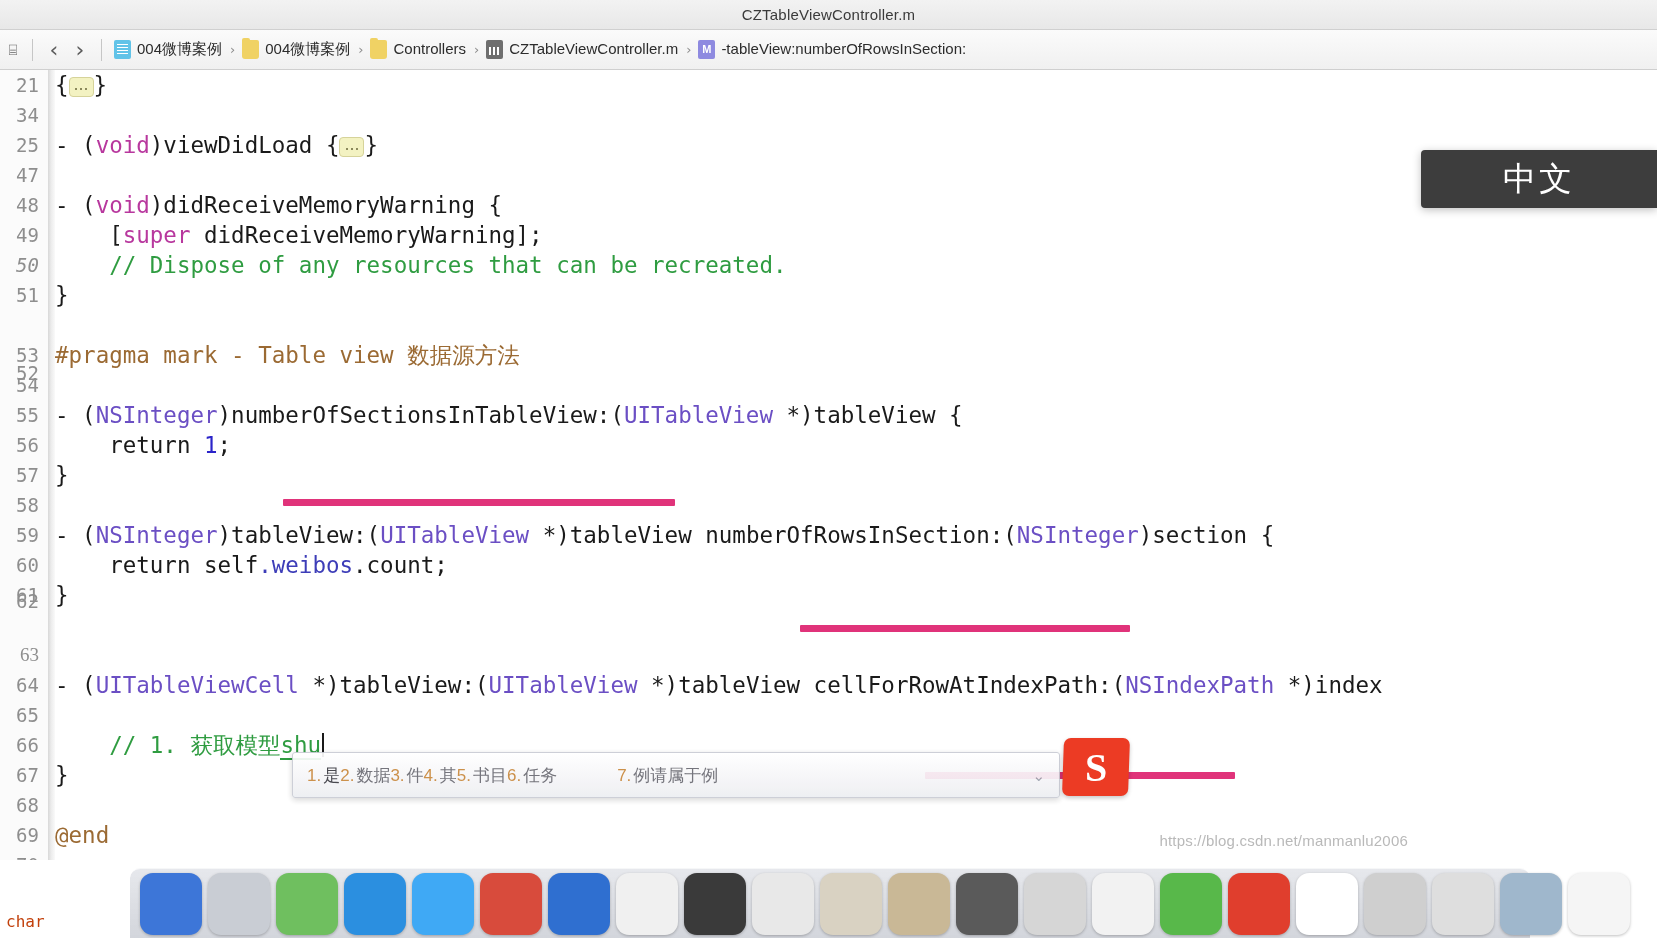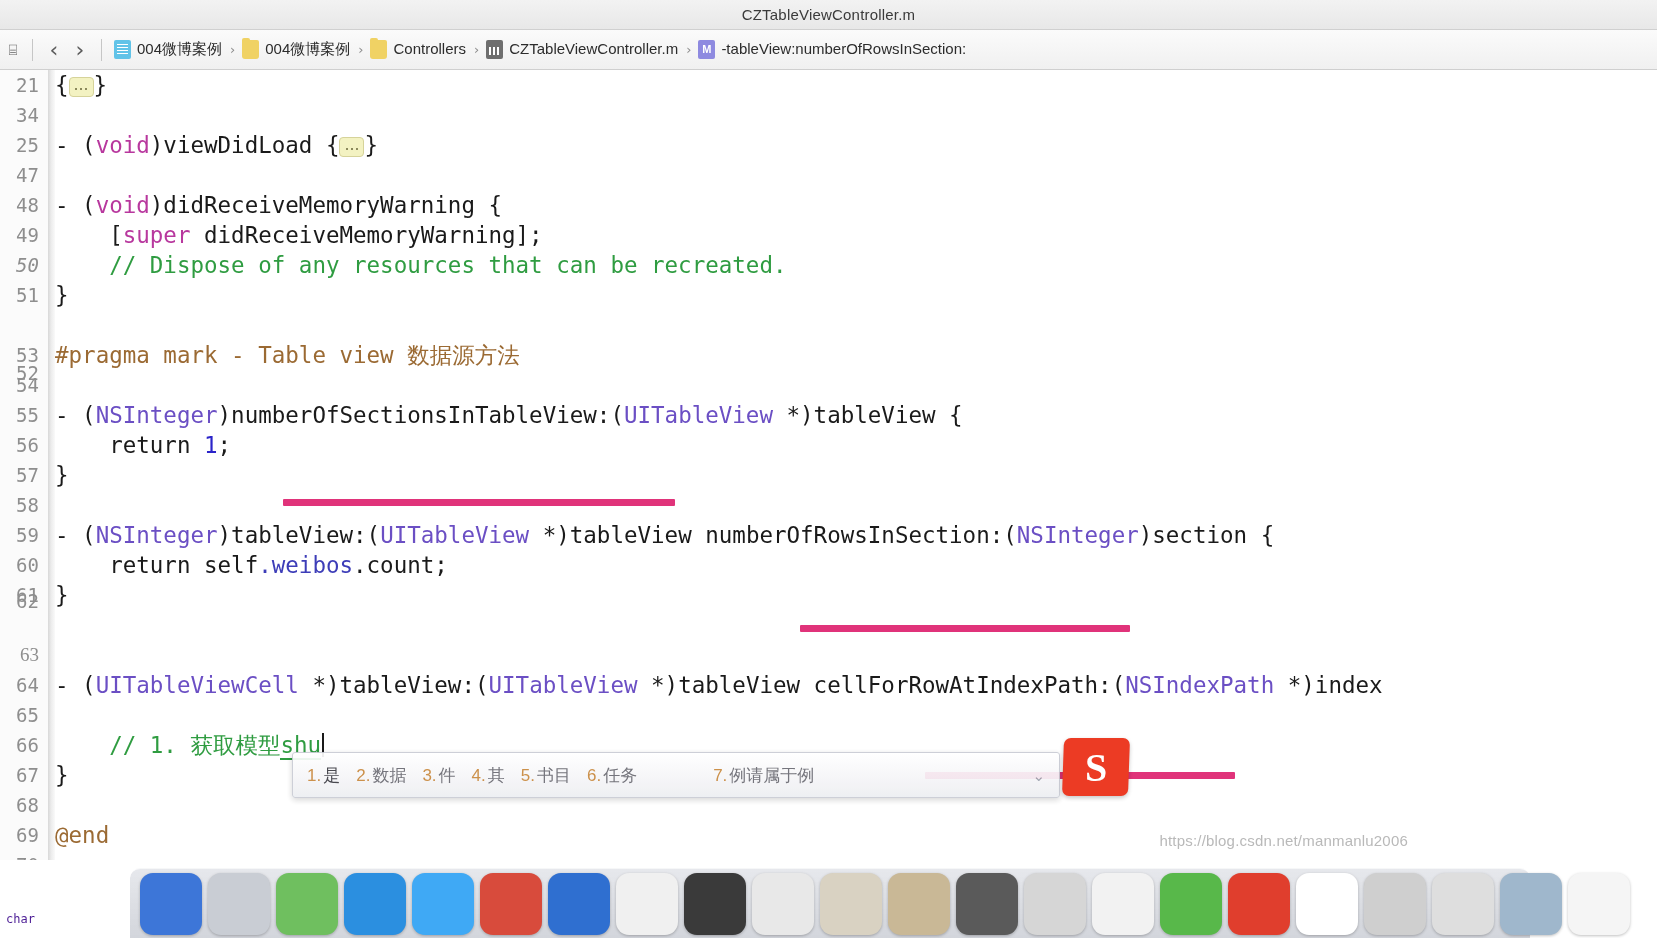--- a/index.html
+++ b/index.html
@@ -144,21 +144,21 @@
     position:absolute; left:292px; top:752px; width:768px; height:46px;
     background: linear-gradient(to bottom, #ffffff 0%, #f6f6f8 55%, #eceef2 100%);
     border:1px solid #c9ccd4;
     border-radius:3px;
     box-shadow: 0 2px 6px rgba(0,0,0,.18);
     display:flex; align-items:center;
     filter: blur(0.7px);
     opacity:.92;
   }
   .ime-cands {
-    display:flex; align-items:center; gap:16px;
+    display:flex; align-items:center; gap:0;
     padding-left:14px; font-size:17px; color:#6a6a72;
     font-family:"Liberation Sans", sans-serif; white-space:nowrap;
   }
   .ime-cand .idx { color:#c8883c; margin-right:2px; }
   .ime-cand.first .txt { color:#3b3b42; }
   .ime-page {
     position:absolute; right:14px; top:14px; font-size:15px; color:#9aa0ab;
     font-family:"DejaVu Sans", sans-serif;
   }
 
@@ -202,21 +202,21 @@
     border-top:1px solid rgba(255,255,255,.8);
     border-radius:10px 10px 0 0;
     display:flex; align-items:flex-start; gap:6px; padding:4px 10px 0 10px;
     filter: blur(0.6px);
   }
   .dock-icon {
     width:62px; height:62px; border-radius:13px; flex:0 0 auto;
     box-shadow: 0 1px 3px rgba(0,0,0,.25);
   }
   .bs-left {
-    position:absolute; left:6px; top:52px; font-size:12px; color:#4c1d95;
+    position:absolute; left:6px; top:52px; font-size:16px; color:#c2410c;
     font-family:"DejaVu Sans Mono", monospace;
   }
   .watermark {
     position:absolute; right:8px; top:832px;
     font-size:15px; color:#b9b9b9; letter-spacing:.2px;
     font-family:"Liberation Sans", sans-serif;
   }
 
   .topline {
     position:absolute; left:0; top:70px; width:1657px; height:1px; background:#e2e2e2;
@@ -299,20 +299,23 @@
         <div class="lnrow" style="top: 750px;">69</div>
         <div class="lnrow" style="top: 780px;">70</div>
       </div>
     <div class="gutter-edge"></div>
     <div class="codearea" id="codearea"><div class="cline" style="top: 0px;"><span class="t-plain">{</span><span class="fold">…</span><span class="t-plain">}</span></div><div class="cline" style="top: 30px;"></div><div class="cline" style="top: 60px;"><span class="t-plain">- (</span><span class="t-kw">void</span><span class="t-plain">)viewDidLoad {</span><span class="fold">…</span><span class="t-plain">}</span></div><div class="cline" style="top: 90px;"></div><div class="cline" style="top: 120px;"><span class="t-plain">- (</span><span class="t-kw">void</span><span class="t-plain">)didReceiveMemoryWarning {</span></div><div class="cline" style="top: 150px;"><span class="t-plain">    [</span><span class="t-kw">super</span><span class="t-plain"> didReceiveMemoryWarning];</span></div><div class="cline" style="top: 180px;"><span class="t-comment">    // Dispose of any resources that can be recreated.</span></div><div class="cline" style="top: 210px;"><span class="t-plain">}</span></div><div class="cline" style="top: 240px;"></div><div class="cline" style="top: 270px;"><span class="t-pragma">#pragma mark - Table view 数据源方法</span></div><div class="cline" style="top: 300px;"></div><div class="cline" style="top: 330px;"><span class="t-plain">- (</span><span class="t-type">NSInteger</span><span class="t-plain">)numberOfSectionsInTableView:(</span><span class="t-type">UITableView</span><span class="t-plain"> *)tableView {</span></div><div class="cline" style="top: 360px;"><span class="t-plain">    return </span><span class="t-num">1</span><span class="t-plain">;</span></div><div class="cline" style="top: 390px;"><span class="t-plain">}</span></div><div class="cline" style="top: 420px;"></div><div class="cline" style="top: 450px;"><span class="t-plain">- (</span><span class="t-type">NSInteger</span><span class="t-plain">)tableView:(</span><span class="t-type">UITableView</span><span class="t-plain"> *)tableView numberOfRowsInSection:(</span><span class="t-type">NSInteger</span><span class="t-plain">)section {</span></div><div class="cline" style="top: 480px;"><span class="t-plain">    return self</span><span class="t-prop">.weibos</span><span class="t-plain">.count;</span></div><div class="cline" style="top: 510px;"><span class="t-plain">}</span></div><div class="cline" style="top: 540px;"></div><div class="cline" style="top: 570px;"></div><div class="cline" style="top: 600px;"><span class="t-plain">- (</span><span class="t-type">UITableViewCell</span><span class="t-plain"> *)tableView:(</span><span class="t-type">UITableView</span><span class="t-plain"> *)tableView cellForRowAtIndexPath:(</span><span class="t-type">NSIndexPath</span><span class="t-plain"> *)index</span></div><div class="cline" style="top: 630px;"></div><div class="cline" style="top: 660px;"><span class="t-comment">    // 1. 获取模型</span><span class="ime-comp">shu</span><span class="caret"></span></div><div class="cline" style="top: 690px;"><span class="t-plain">}</span></div><div class="cline" style="top: 720px;"></div><div class="cline" style="top: 750px;"><span class="t-pragma">@end</span></div><div class="cline" style="top: 780px;"></div></div>
   <div class="hl" style="left: 283px; top: 429px; width: 392px; background: rgb(224, 51, 122);"></div>
       <div class="hl" style="left: 800px; top: 555px; width: 330px; background: rgb(224, 51, 122);"></div>
       <div class="hl" style="left: 925px; top: 702px; width: 310px; background: rgb(224, 51, 122);"></div>
     </div>
 
+  <div class="cn-badge">
+    <span class="cn-badge-text">中文</span>
+  </div>
 
   <div class="ime-window">
     <div class="ime-cands" id="ime-cands">
         <span class="ime-cand first"><span class="idx">1.</span><span class="txt">是</span></span>
         <span class="ime-cand"><span class="idx">2.</span><span class="txt">数据</span></span>
         <span class="ime-cand"><span class="idx">3.</span><span class="txt">件</span></span>
         <span class="ime-cand"><span class="idx">4.</span><span class="txt">其</span></span>
         <span class="ime-cand"><span class="idx">5.</span><span class="txt">书目</span></span>
         <span class="ime-cand"><span class="idx">6.</span><span class="txt">任务</span></span>
         <span class="ime-cand" style="margin-left: 60px;"><span class="idx">7.</span><span class="txt">例请属于例</span></span>

